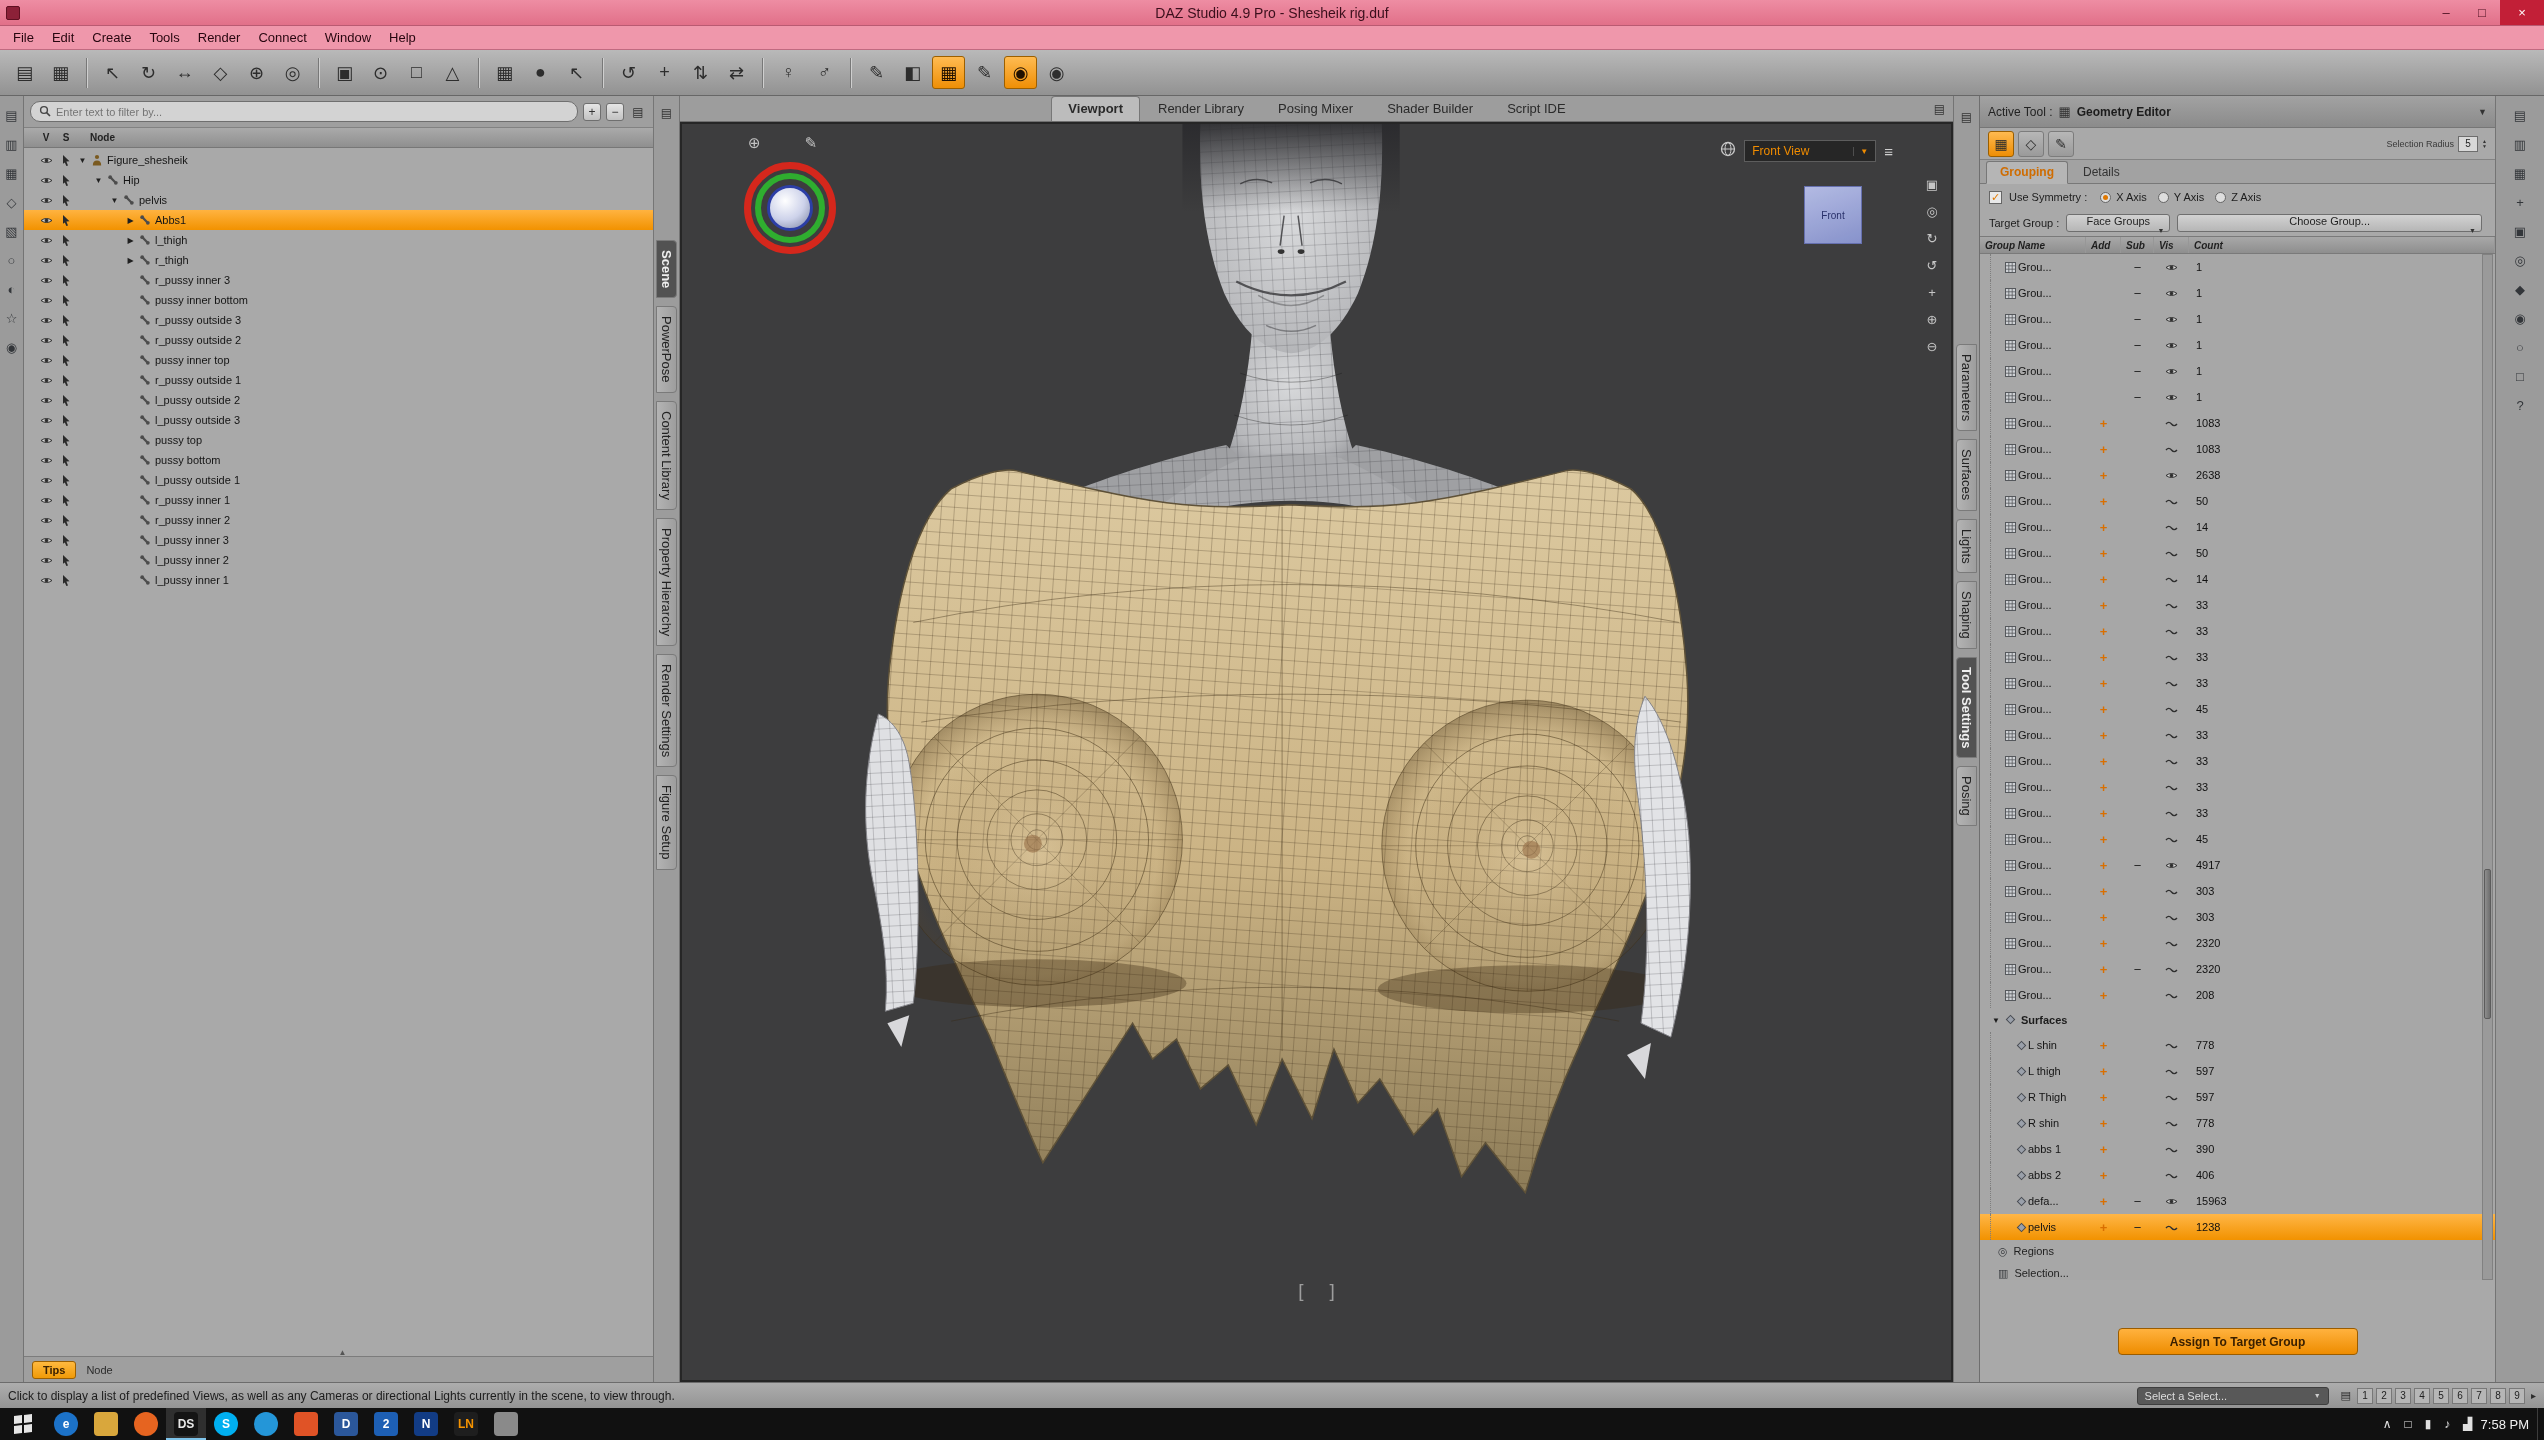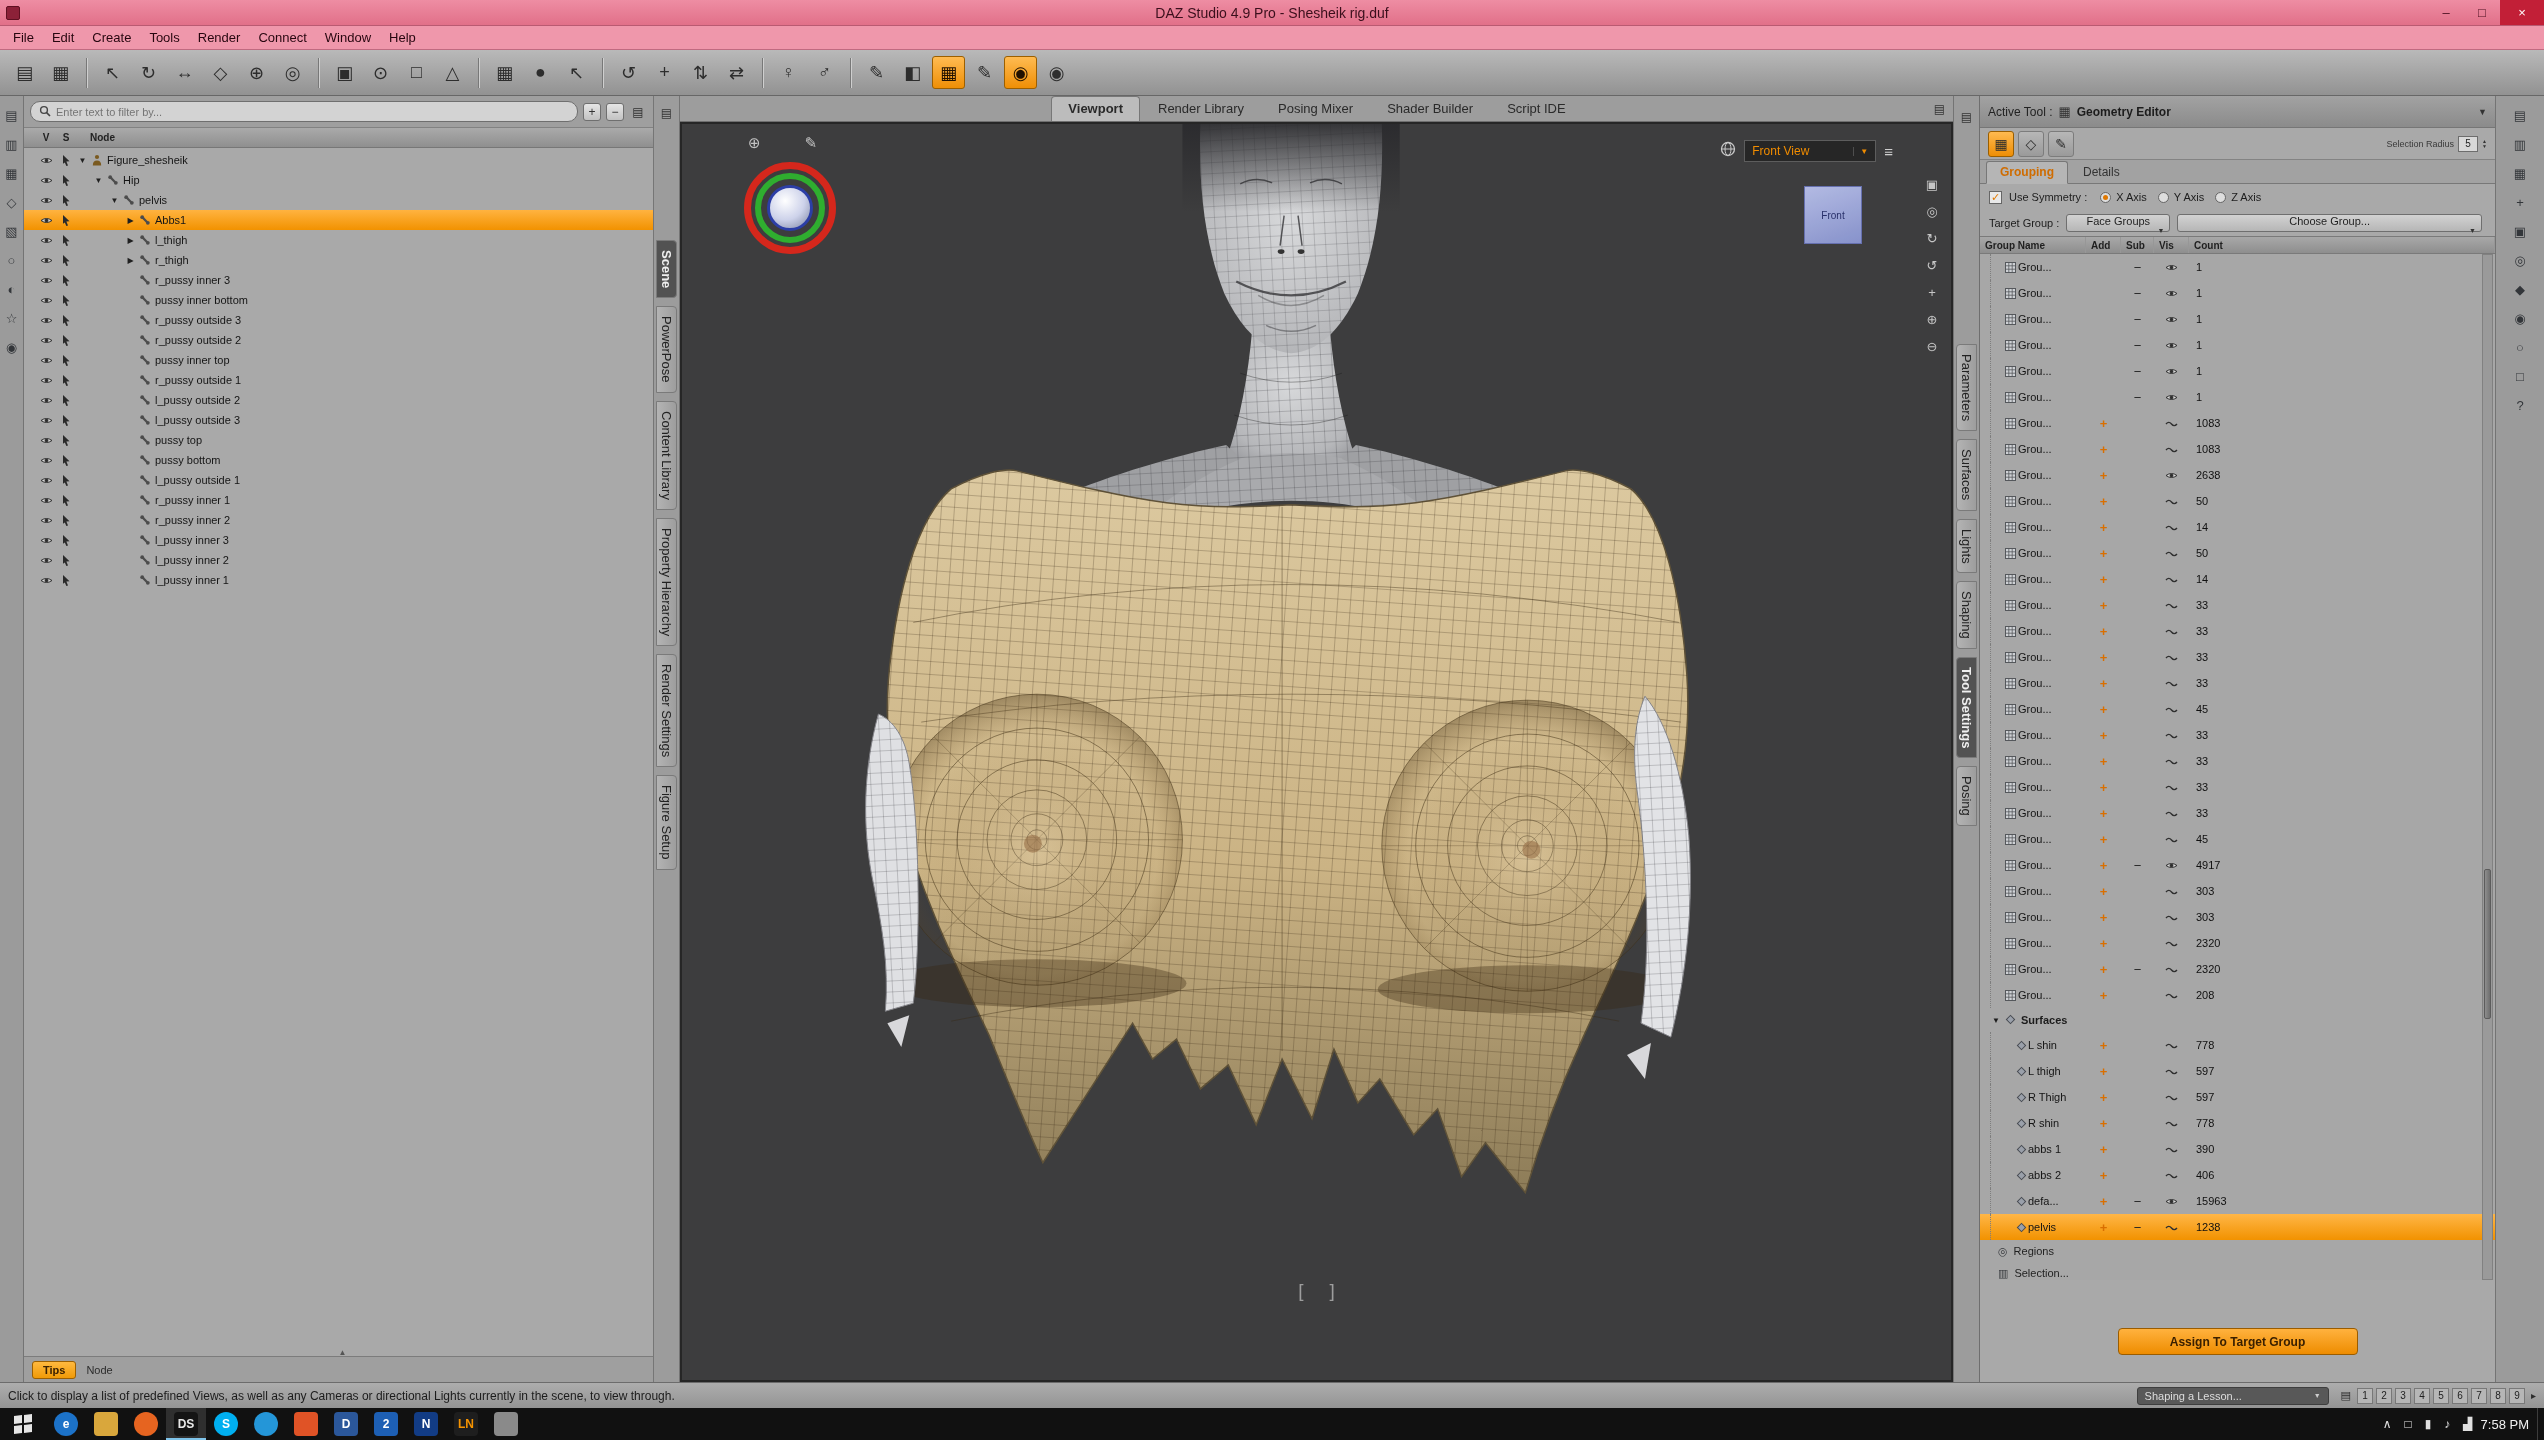--- a/index.html
+++ b/index.html
@@ -106,21 +106,21 @@
 .ts-tab.active{background:#b5b5b5;border:1px solid #777;border-bottom:1px solid #b5b5b5;margin-bottom:-1px;color:#cf6c00;font-weight:bold;border-radius:3px 3px 0 0;}
 .ts-sym,.ts-target{height:26px;display:flex;align-items:center;padding:0 9px;gap:7px;color:#1d1d1d;}
 .cb{width:13px;height:13px;background:#e9e9e9;border:1px solid #666;display:flex;align-items:center;justify-content:center;color:#e07800;font-size:11px;font-weight:bold;}
 .rad{width:11px;height:11px;border-radius:50%;background:#dedede;border:1px solid #666;position:relative;flex-shrink:0;}
 .rad.sel::after{content:"";position:absolute;inset:2px;border-radius:50%;background:#e07800;}
 .axis-lbl{margin-right:6px;}
 .dd{height:18px;background:linear-gradient(#d2d2d2,#b6b6b6);border:1px solid #6f6f6f;border-radius:3px;display:flex;align-items:center;padding:0 5px;font-size:11px;color:#1f1f1f;flex-direction:column;}
 .dd .caret{margin-left:auto;font-size:7px;color:#333;padding-left:6px;}
 .face-dd{width:104px;}
 .choose-dd{flex:1;margin-right:4px;}
-.ts-thead{height:18px;display:grid;grid-template-columns:106px 35px 33px 35px 1fr;align-items:center;background:linear-gradient(#a8a8a8,#8e8e8e);border-top:1px solid #7a7a7a;border-bottom:1px solid #7a7a7a;font-size:10px;font-weight:bold;color:#1f1f1f;}
+.ts-thead{height:18px;display:grid;grid-template-columns:106px 35px 33px 35px 1fr;align-items:center;background:linear-gradient(#a8a8a8,#8e8e8e);border-top:1px solid #7a7a7a;border-bottom:1px solid #7a7a7a;font-size:10px;font-weight:bold;color:#1f1f1f;font-style:italic;}
 .ts-thead span{padding-left:5px;border-right:1px solid #979797;height:100%;display:flex;align-items:center;}
 .ts-body{flex:1;position:relative;overflow:hidden;background:#a7a7a7;}
 .grow{height:26px;display:grid;grid-template-columns:22px 16px 68px 35px 33px 35px 1fr;align-items:center;}
 .srow{height:26px;display:grid;grid-template-columns:34px 14px 58px 35px 33px 35px 1fr;align-items:center;}
 .grow.sel,.srow.sel{background:linear-gradient(#ffb647,#f29200);}
 .g-guide{border-left:1px dotted #7e7e7e;height:100%;margin-left:10px;}
 .g-icon,.s-icon{display:flex;justify-content:center;}
 .g-name,.s-name{font-size:11px;color:#141414;white-space:nowrap;overflow:hidden;}
 .g-add{color:#d96f00;font-weight:bold;text-align:center;font-size:13px;}
 .g-sub{text-align:center;font-size:13px;color:#222;}
@@ -1711,21 +1711,21 @@
         <div class="strip-btn">◉</div>
         <div class="strip-btn">○</div>
         <div class="strip-btn">□</div>
         <div class="strip-btn">?</div>
       </div>
   </div>
 
   <div class="statusbar">
     <span>Click to display a list of predefined Views, as well as any Cameras or directional Lights currently in the scene, to view through.</span>
     <div class="lesson-dd">
-      <span>Shaping a Lesson...</span>
+      <span>Select a Select...</span>
       <span class="caret">▼</span>
     </div>
     <div class="pages">
       <span class="page-ic">▤</span>
       <span id="pages" style="display:flex;gap:3px;">
           <span class="page">1</span>
           <span class="page">2</span>
           <span class="page">3</span>
           <span class="page">4</span>
           <span class="page">5</span>

